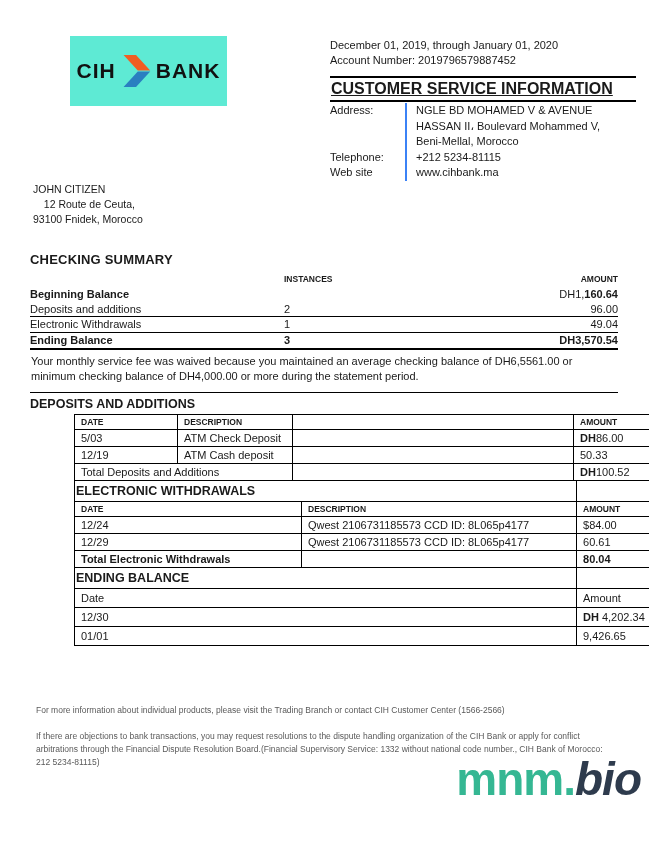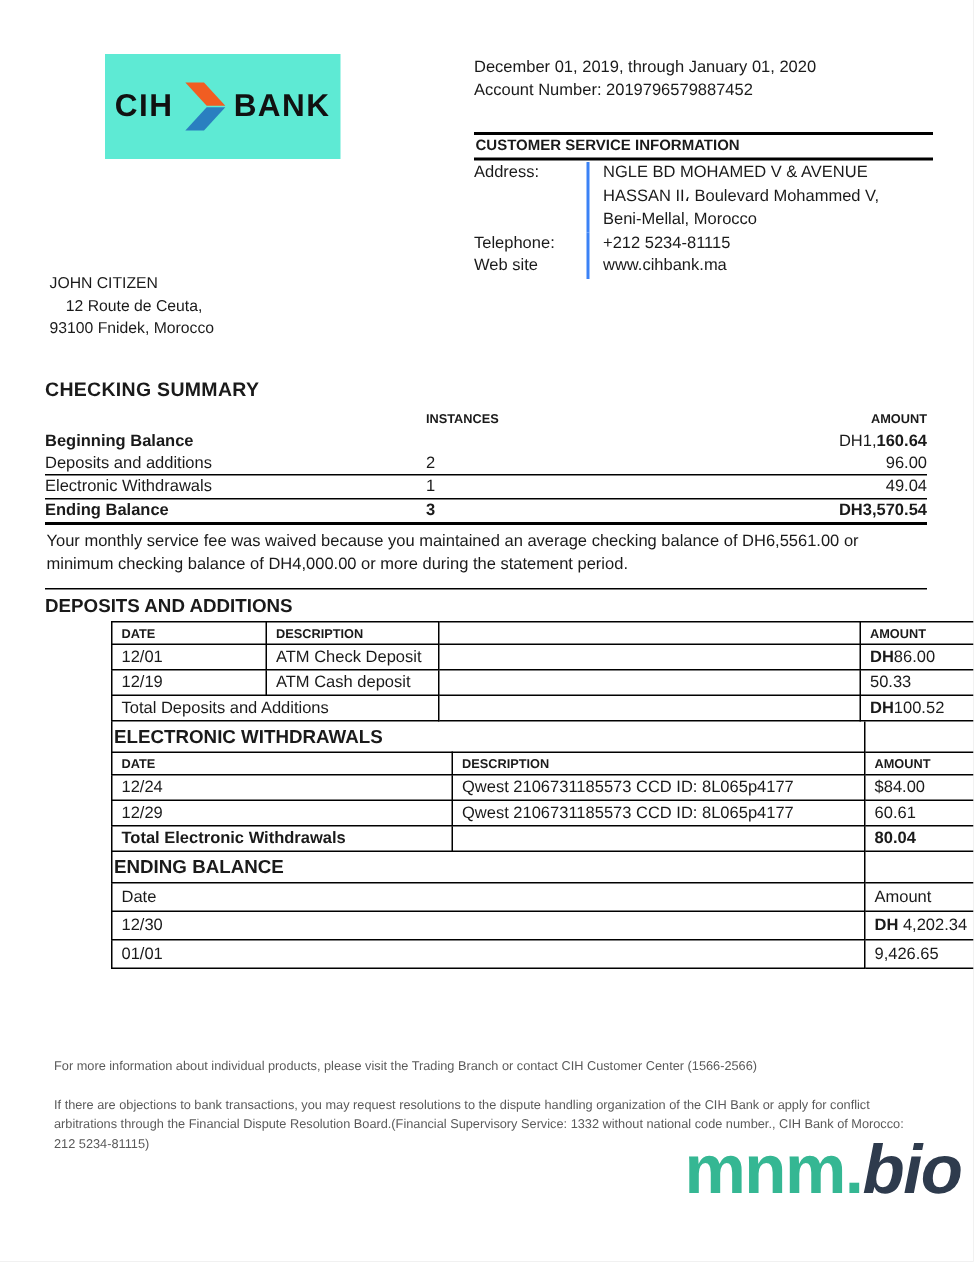--- a/index.html
+++ b/index.html
@@ -12,25 +12,25 @@
 
   
   .logo-box {
     position: absolute; left: 70px; top: 36px; width: 157px; height: 70px;
     background: #5eead4; display: flex; align-items: center; justify-content: center; gap: 4px;
   }
   .logo-text { font-size: 21px; font-weight: 800; letter-spacing: 1px; color: #111; }
   .logo-arrow { width: 32px; height: 38px; }
 
   
-  .header-right { position: absolute; left: 316px; top: 38px; width: 306px; font-size: 11px; }
+  .header-right { position: absolute; left: 330px; top: 38px; width: 306px; font-size: 11px; }
   .hr-line { line-height: 15px; }
   .csi-title {
-    margin-top: 20px; font-weight: 700; font-size: 10px; padding: 2px 1px;
-    border-top: 2.5px solid #000; border-bottom: 2.5px solid #000;
+    margin-top: 8px; font-weight: 700; font-size: 16px; padding: 2px 1px;
+    border-top: 2.5px solid #000; border-bottom: 2.5px solid #000; text-decoration: underline;
   }
   .csi-table { width: 100%; border-collapse: collapse; margin-top: 1px; }
   .csi-table td { vertical-align: top; font-size: 11px; line-height: 15.5px; padding: 0; }
   .csi-label { width: 76px; }
   .csi-value { border-left: 2px solid #3b82f6; padding-left: 9px !important; margin-left: 27px; }
 
   
   .customer-block { position: absolute; left: 33px; top: 182px; font-size: 10.5px; line-height: 15px; }
   .customer-block .indent { padding-left: 3px; text-align: center; }
 
@@ -156,21 +156,21 @@
           <col style="width:89px">
         </colgroup>
       <tbody>
           <tr>
         <td class="colhead">DATE</td>
         <td class="colhead">DESCRIPTION</td>
         <td class="colhead"></td>
         <td class="colhead">AMOUNT</td>
       </tr>
       <tr>
-        <td>12/01</td>
+        <td>5/03</td>
         <td>ATM Check Deposit</td>
         <td></td>
         <td><span class="b">DH</span><span class="n">86.00</span></td>
       </tr>
       <tr>
         <td>12/19</td>
         <td>ATM Cash deposit</td>
         <td></td>
         <td><span class="n">50.33</span></td>
       </tr>

